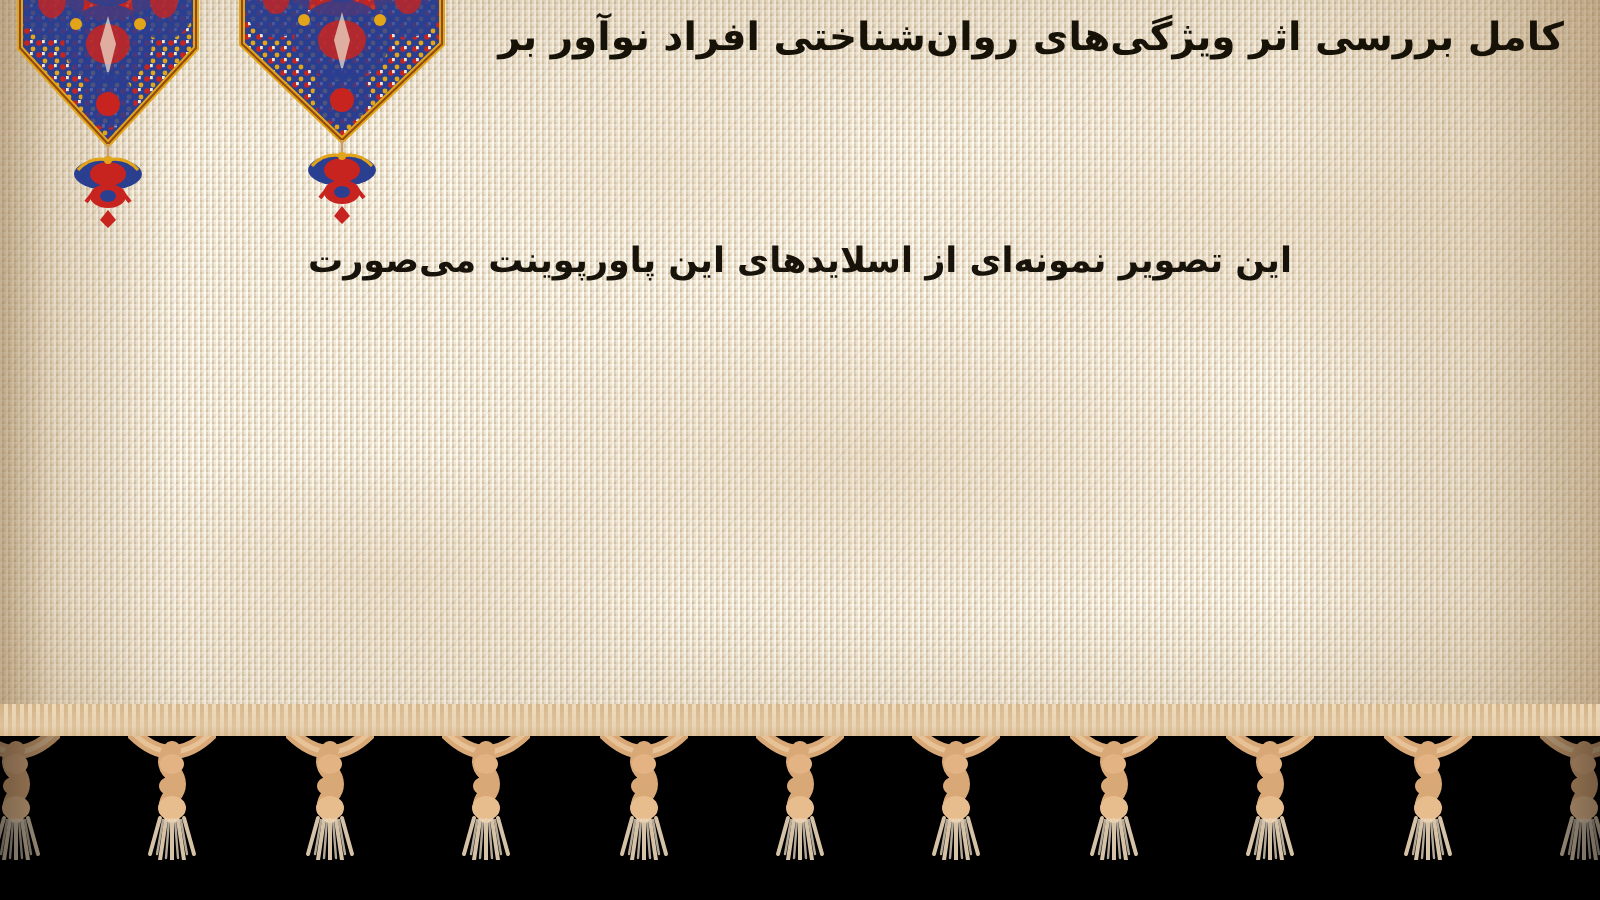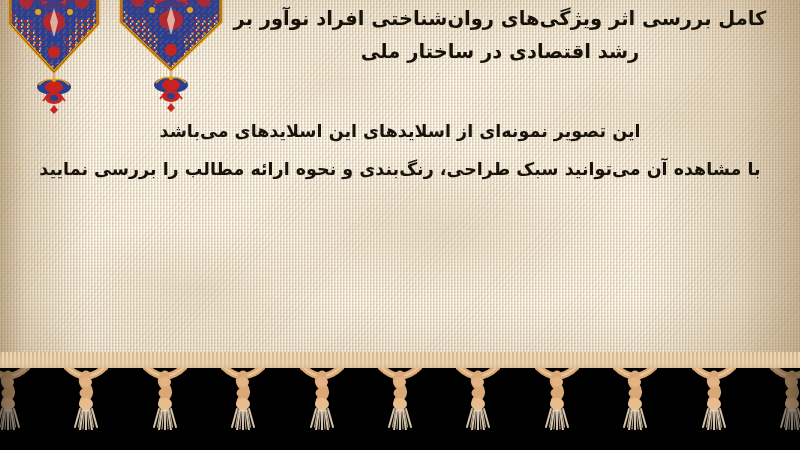--- a/index.html
+++ b/index.html
@@ -41,21 +41,21 @@
   }
 
   
   .ornaments{position:absolute;left:0;top:0;width:260px;height:110px;}
   .ornament{position:absolute;top:-46px;}
   .ornament.o1{left:6px;}
   .ornament.o2{left:116px;}
 
   
   .title-block{
-    position:absolute;right:18px;top:2px;width:564px;
+    position:absolute;right:18px;top:2px;width:512px;
     text-align:center;direction:rtl;
   }
   .title-line{
     color:#161208;font-size:19.5px;line-height:33px;font-weight:600;
     letter-spacing:0px;white-space:nowrap;
   }
   .body-block{
     position:absolute;right:14px;top:112px;width:772px;
     text-align:center;direction:rtl;
   }
@@ -200,26 +200,24 @@
           <path d="M48 140 l-4 5 M62 140 l4 5" stroke="#c8241f" stroke-width="2"></path>
           <path d="M55 149 l4 5 l-4 4 l-4 -4 Z" fill="#c8241f"></path>
           <circle cx="55" cy="124" r="2" fill="#e2a418"></circle>
         </g>
       </svg>
     </div>
   </div>
 
   <div class="title-block">
     <div class="title-line">کامل بررسی اثر ویژگی‌های روان‌شناختی افراد نوآور بر</div>
-    <div class="title-line">رشد اقتصادی در ساختار ملی</div>
   </div>
 
   <div class="body-block">
-    <div class="body-line">این تصویر نمونه‌ای از اسلایدهای این اسلایدهای می‌باشد</div>
-    <div class="body-line">با مشاهده آن می‌توانید سبک طراحی، رنگ‌بندی و نحوه ارائه مطالب را بررسی نمایید</div>
+    <div class="body-line">این تصویر نمونه‌ای از اسلایدهای این پاورپوینت می‌صورت</div>
   </div>
 
   <div class="selvedge"></div>
 
   <div class="fringe-band">
 
   <div class="knot" style="left: -14px;"><svg width="44" height="80" viewBox="0 0 44 80">
           <path d="M2 4 q10 10 20 10 q10 0 20 -10" fill="none" stroke="#d9a877" stroke-width="7" stroke-linecap="round"></path>
           <path d="M2 4 q10 10 20 10 q10 0 20 -10" fill="none" stroke="#f0d3ad" stroke-width="2.5" stroke-linecap="round" opacity=".6"></path>
           <path d="M22 13 q-5 6 0 11 q5 6 0 12 q-4 5 0 9" fill="none" stroke="#d9a877" stroke-width="9" stroke-linecap="round"></path>

